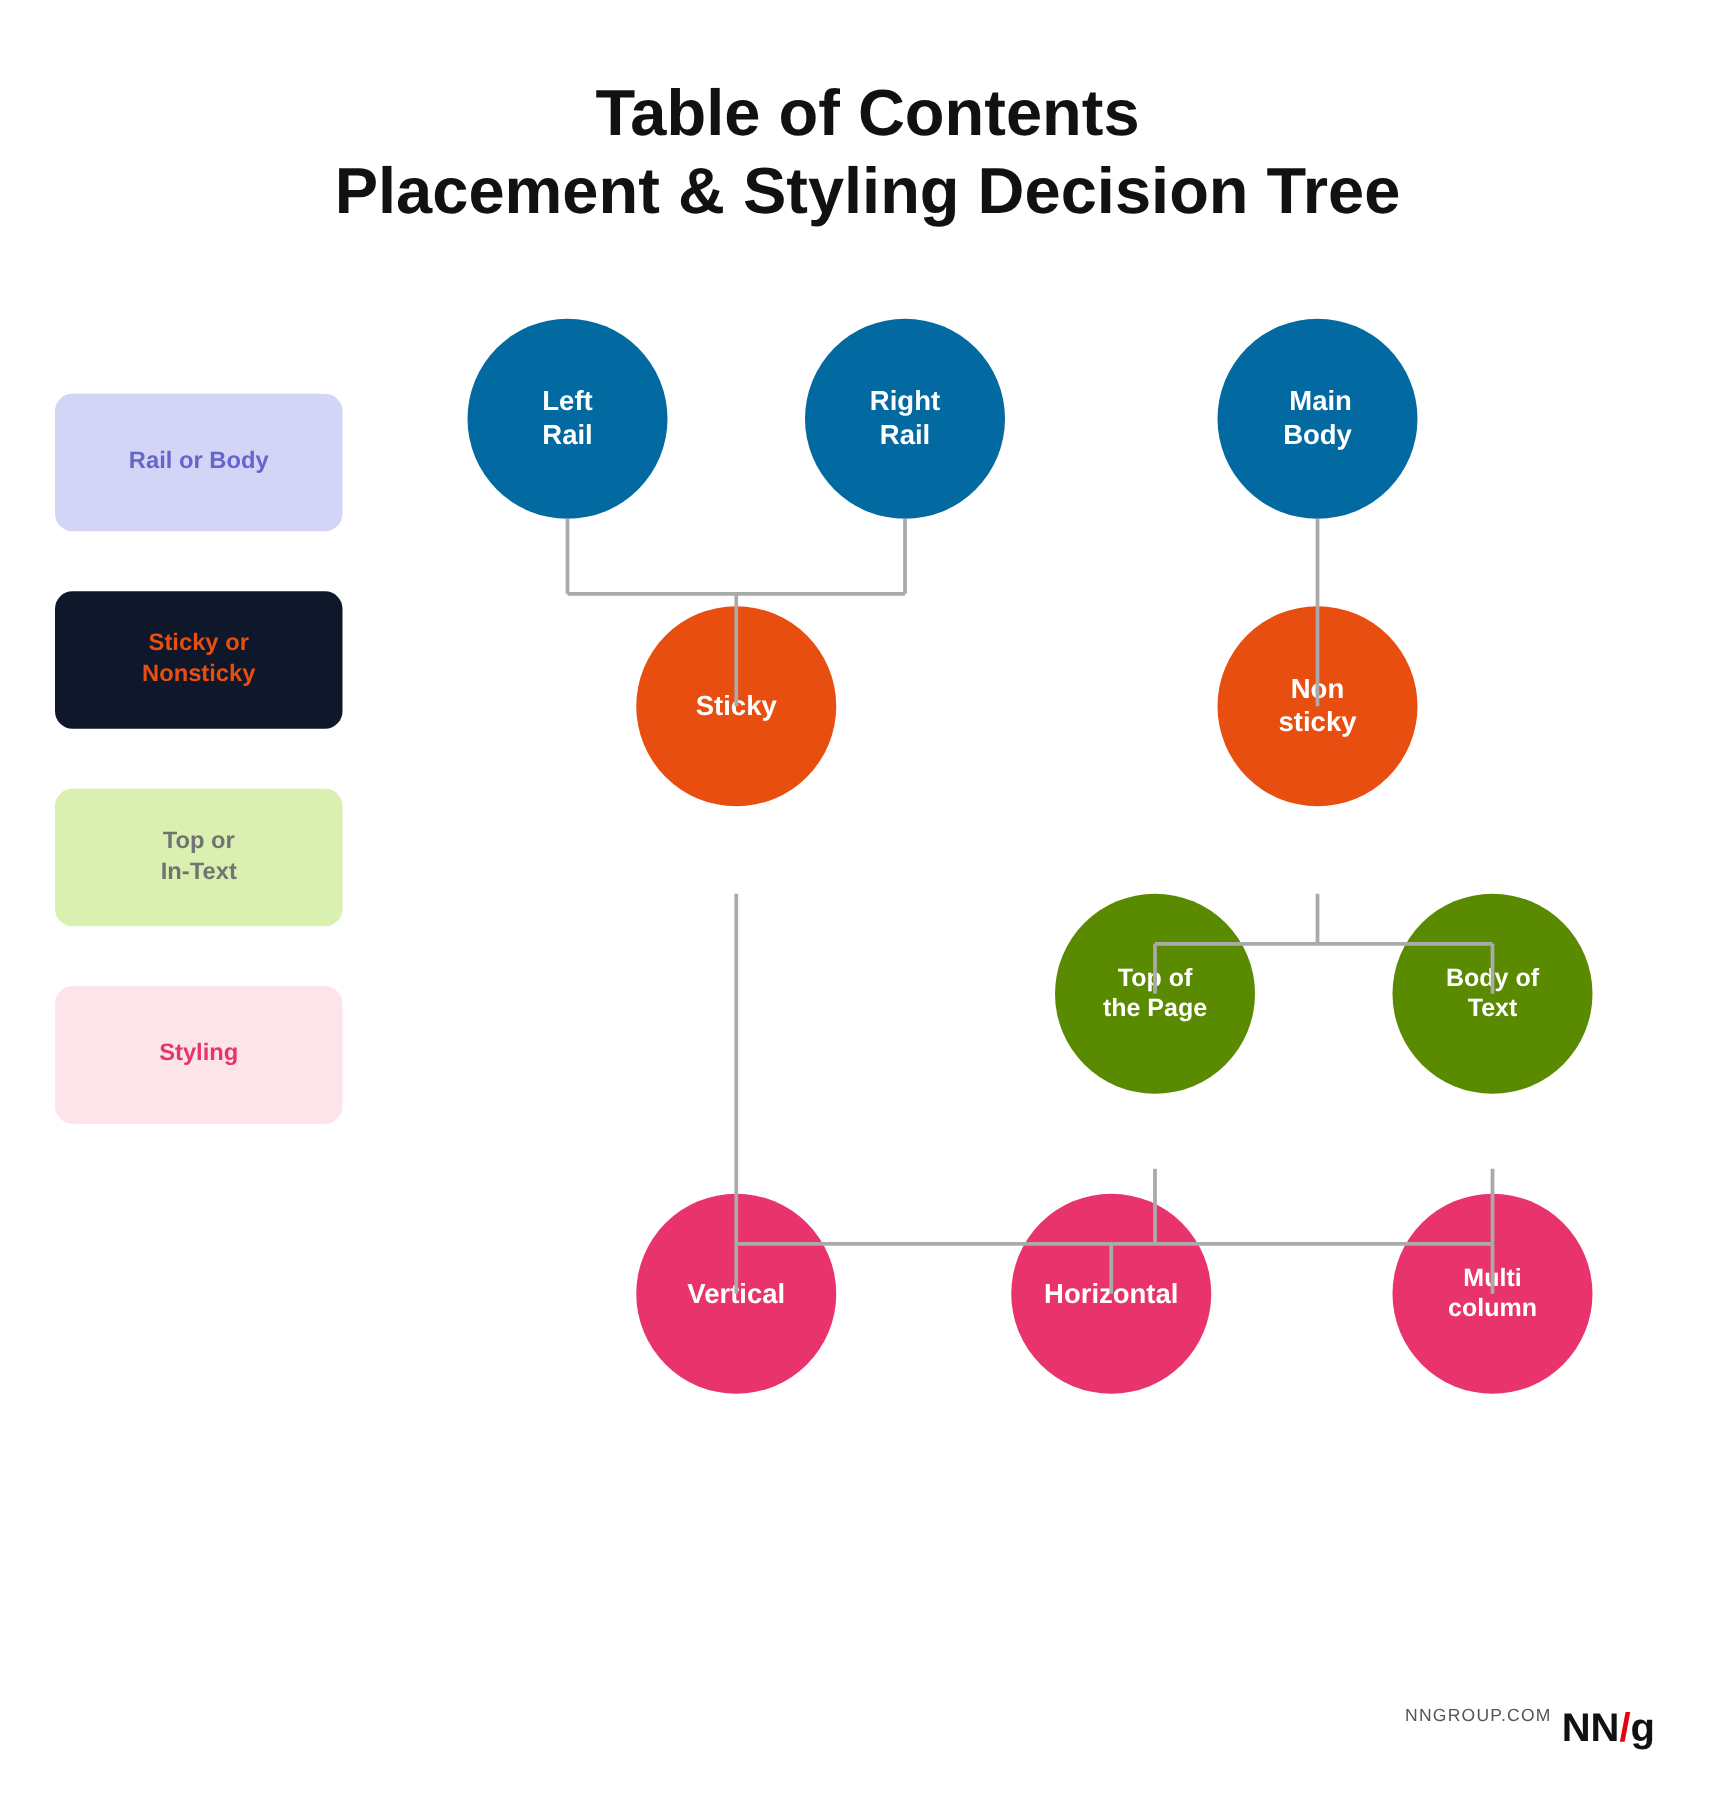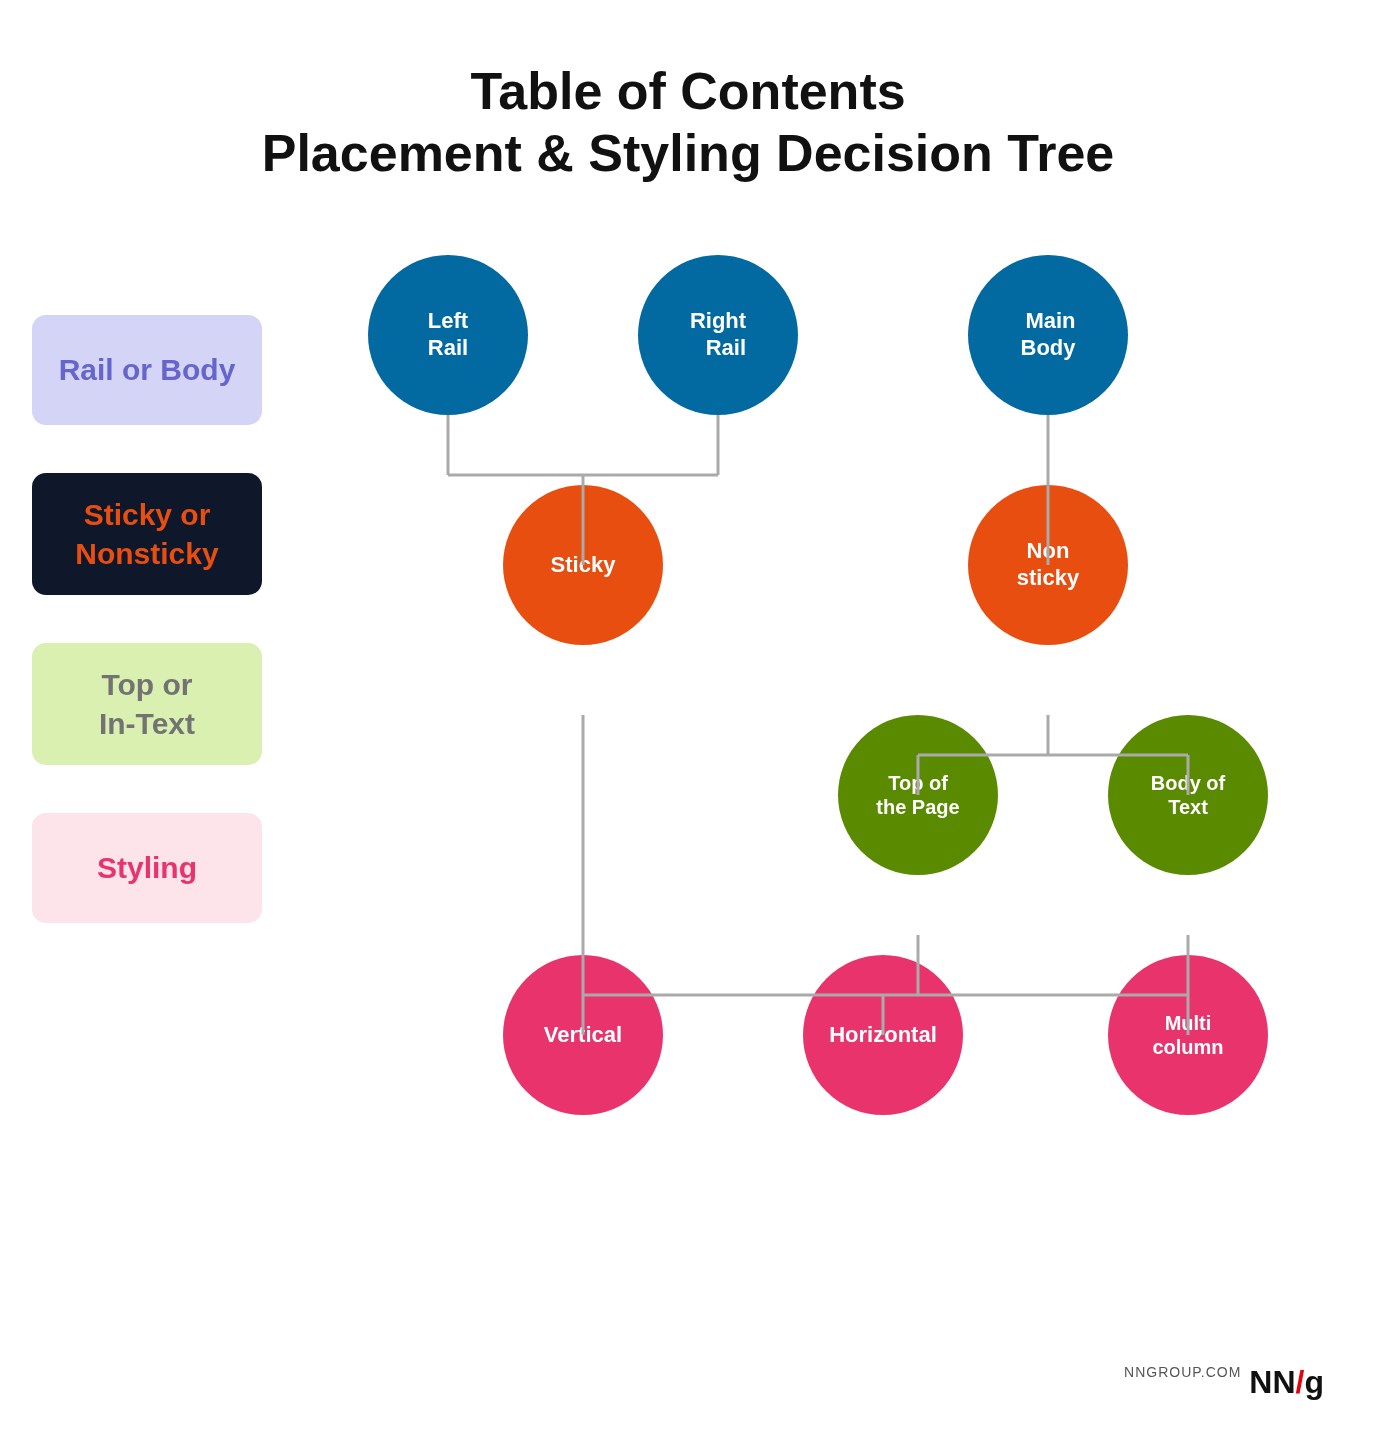--- a/index.html
+++ b/index.html
@@ -9,21 +9,21 @@
       background: #ffffff;
       font-family: 'Arial', sans-serif;
       position: relative;
     }
 
     .page-container {
       width: 1384px;
       min-height: 1441px;
       background: #fff;
       position: relative;
-      padding: 60px 40px 60px 32px;
+      padding: 60px 40px 60px 44px;
     }
 
     
     .title-block {
       text-align: center;
       margin-bottom: 70px;
     }
     .title-block h1 {
       font-size: 52px;
       font-weight: 900;
@@ -54,21 +54,21 @@
     .legend-item {
       border-radius: 14px;
       padding: 22px 18px;
       display: flex;
       align-items: center;
       justify-content: center;
       min-height: 110px;
     }
 
     .legend-item span {
-      font-size: 30px;
+      font-size: 19px;
       font-weight: 700;
       text-align: center;
       line-height: 1.3;
     }
 
     .legend-rail-body {
       background: #d4d4f7;
     }
     .legend-rail-body span { color: #6565cc; }
 
@@ -252,21 +252,21 @@
 
         <line x1="900" y1="740" x2="900" y2="780" stroke="#aaa" stroke-width="3"></line>
       </svg>
 
       <div class="circle circle-large circle-purple abs-circle" style="left:80px; top:0px; width:160px; height:160px; font-size:22px;">
         <span style="white-space:pre-line; text-align:center; font-weight:800; color:#fff; font-size:22px;">Left
 Rail</span>
       </div>
 
       <div class="circle circle-large circle-purple abs-circle" style="left:350px; top:0px; width:160px; height:160px; font-size:22px;">
-        <span style="white-space:pre-line; text-align:right; font-weight:800; color:#fff; font-size:22px;">Right
+        <span style="white-space:pre-line; text-align:center; font-weight:800; color:#fff; font-size:22px;">Right
 Rail</span>
       </div>
 
       <div class="circle circle-large circle-purple abs-circle" style="left:680px; top:0px; width:160px; height:160px; font-size:22px;">
         <span style="white-space:pre-line; text-align:right; font-weight:800; color:#fff; font-size:22px;">Main
 Body</span>
       </div>
 
       <div class="circle circle-medium circle-orange abs-circle" style="left:215px; top:230px; width:160px; height:160px; font-size:22px;">
         <span style="text-align:center; font-weight:800; color:#fff; font-size:22px;">Sticky</span>

